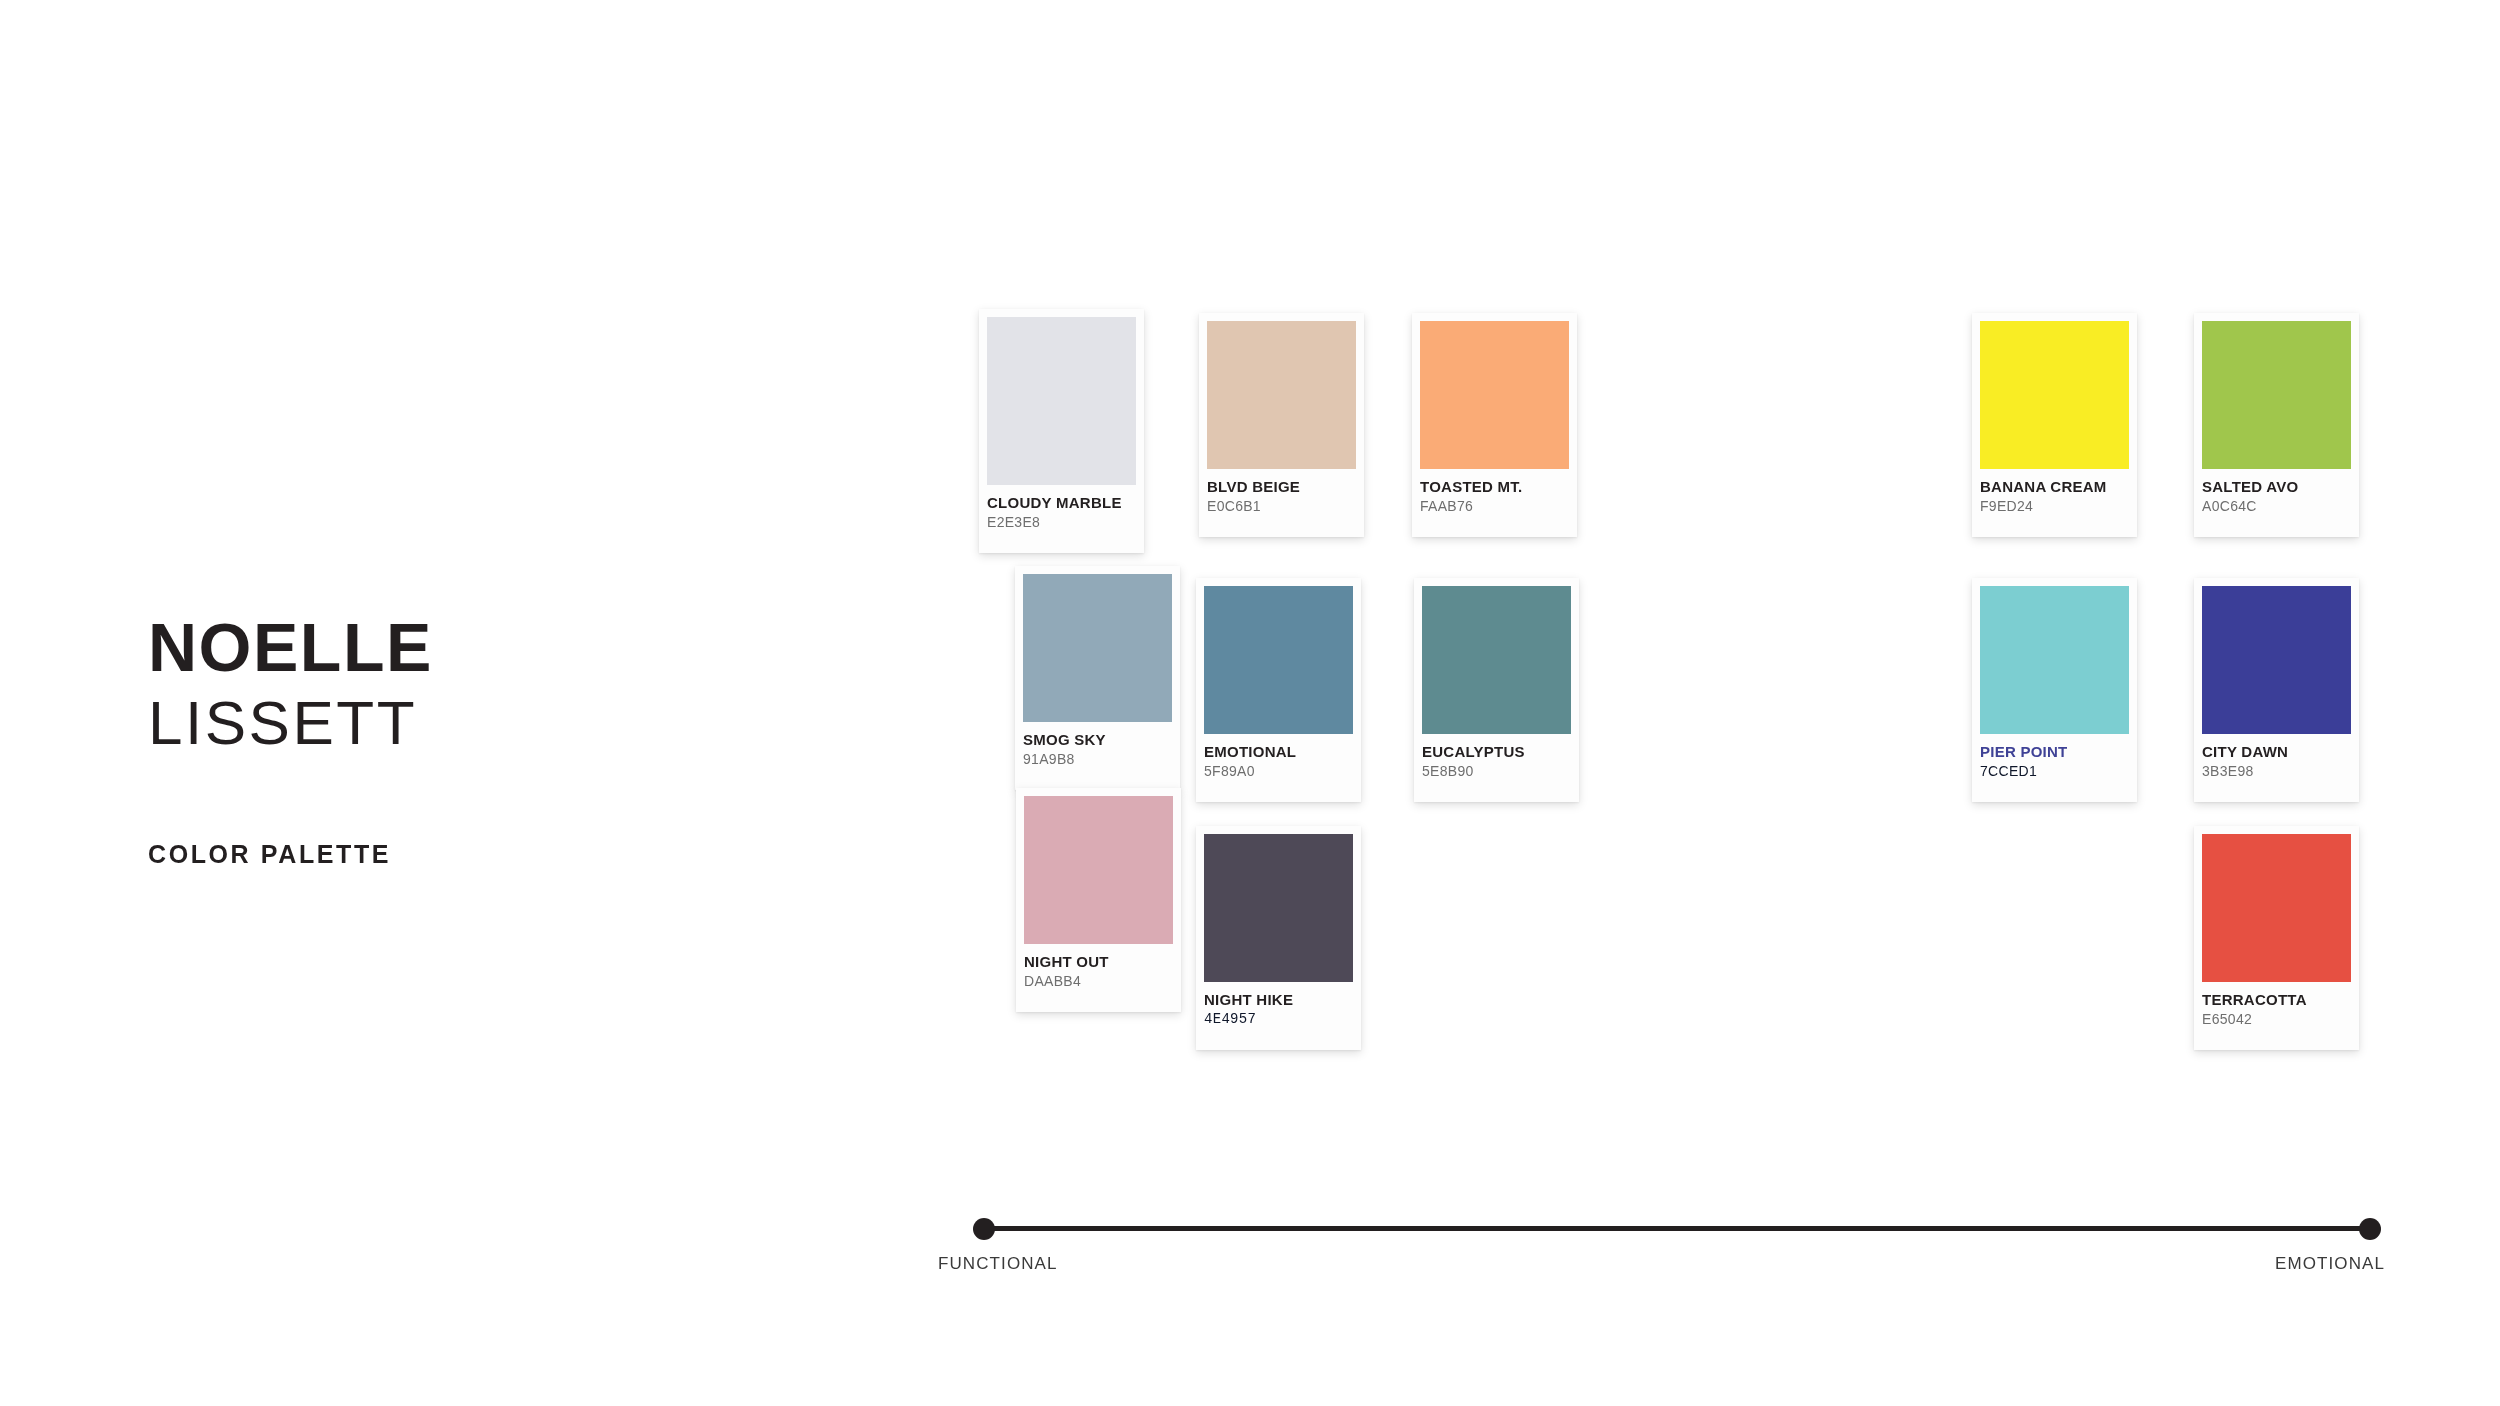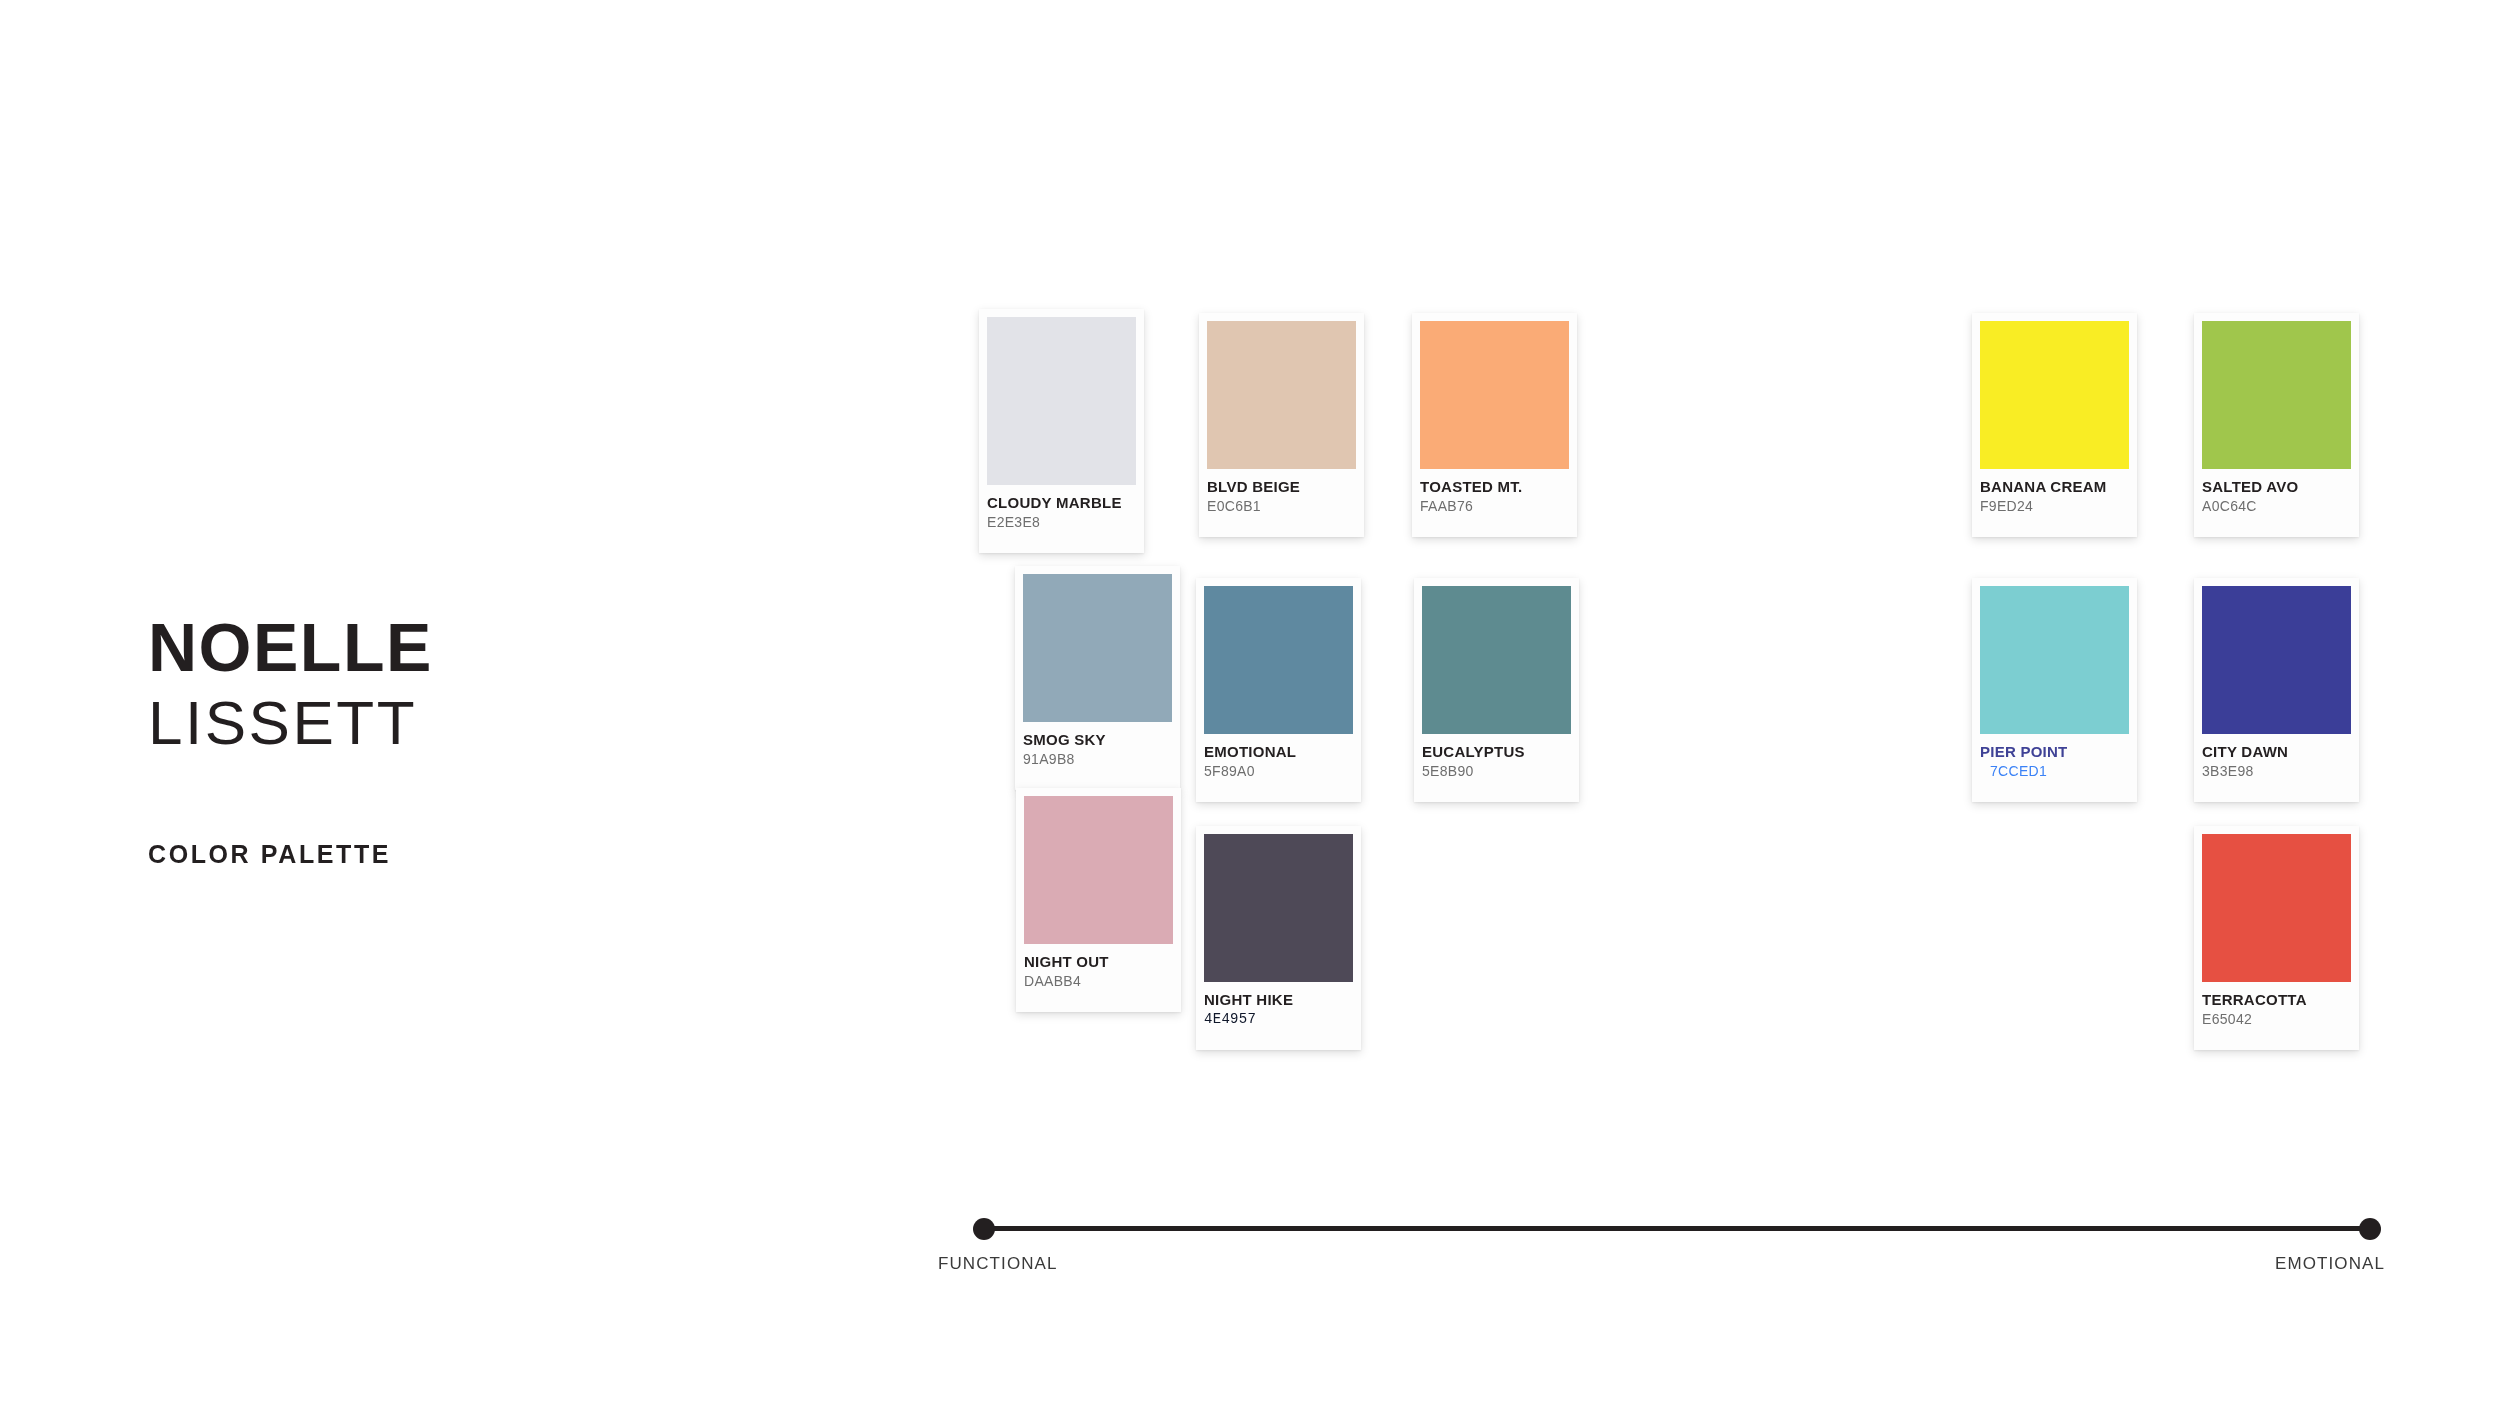--- a/index.html
+++ b/index.html
@@ -200,21 +200,21 @@
       <span class="chip" style="background: rgb(94, 139, 144);"></span>
       <div class="meta">
         <div class="chip-name" style="color: rgb(35, 31, 32);">EUCALYPTUS</div>
         <div class="chip-hex" style="color: rgb(110, 110, 110);">5E8B90</div>
       </div>
     </div>
     <div class="swatch-card" style="left: 1972px; top: 578px;">
       <span class="chip" style="background: rgb(124, 206, 209);"></span>
       <div class="meta">
         <div class="chip-name" style="color: rgb(63, 66, 150);">PIER POINT</div>
-        <div class="chip-hex" style="color: #3b82f6; margin-left: 10px;">7CCED1</div>
+        <div class="chip-hex" style="color: #0f172a;">7CCED1</div>
       </div>
     </div>
     <div class="swatch-card" style="left: 2194px; top: 578px;">
       <span class="chip" style="background: rgb(59, 62, 152);"></span>
       <div class="meta">
         <div class="chip-name" style="color: rgb(35, 31, 32);">CITY DAWN</div>
         <div class="chip-hex" style="color: rgb(110, 110, 110);">3B3E98</div>
       </div>
     </div>
     <div class="swatch-card" style="left: 974px; top: 788px; margin-left: 42px;">

